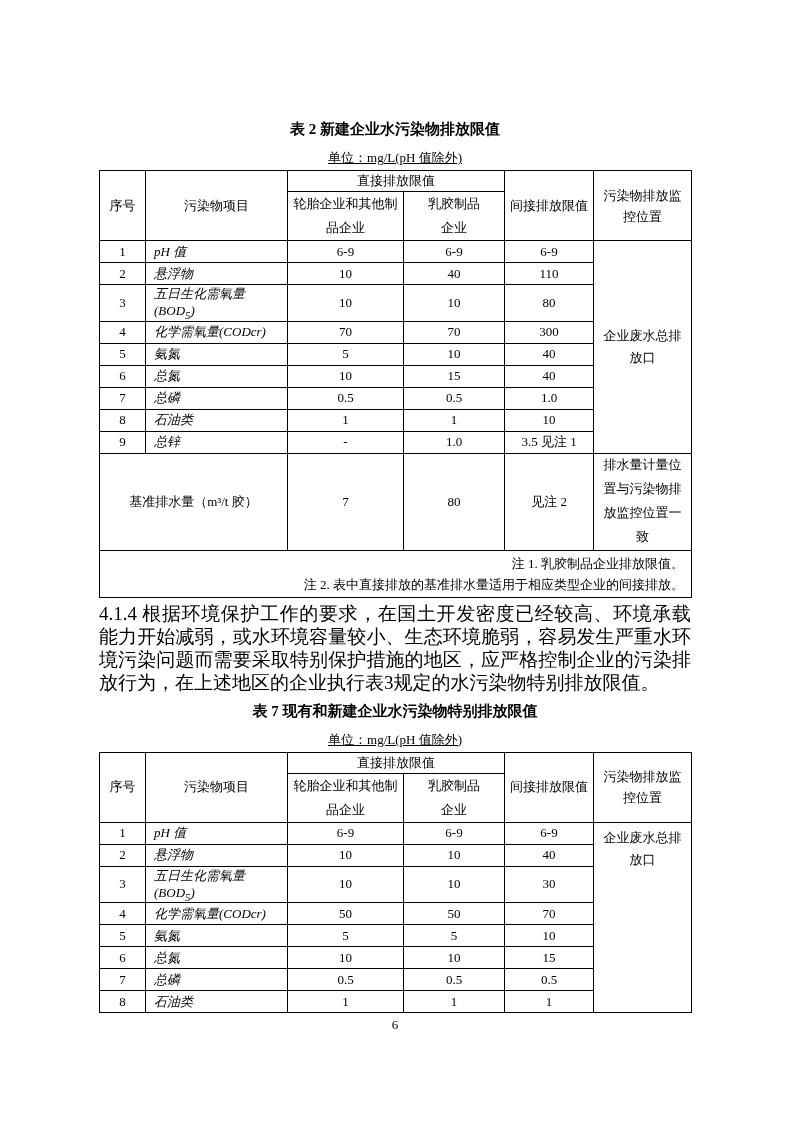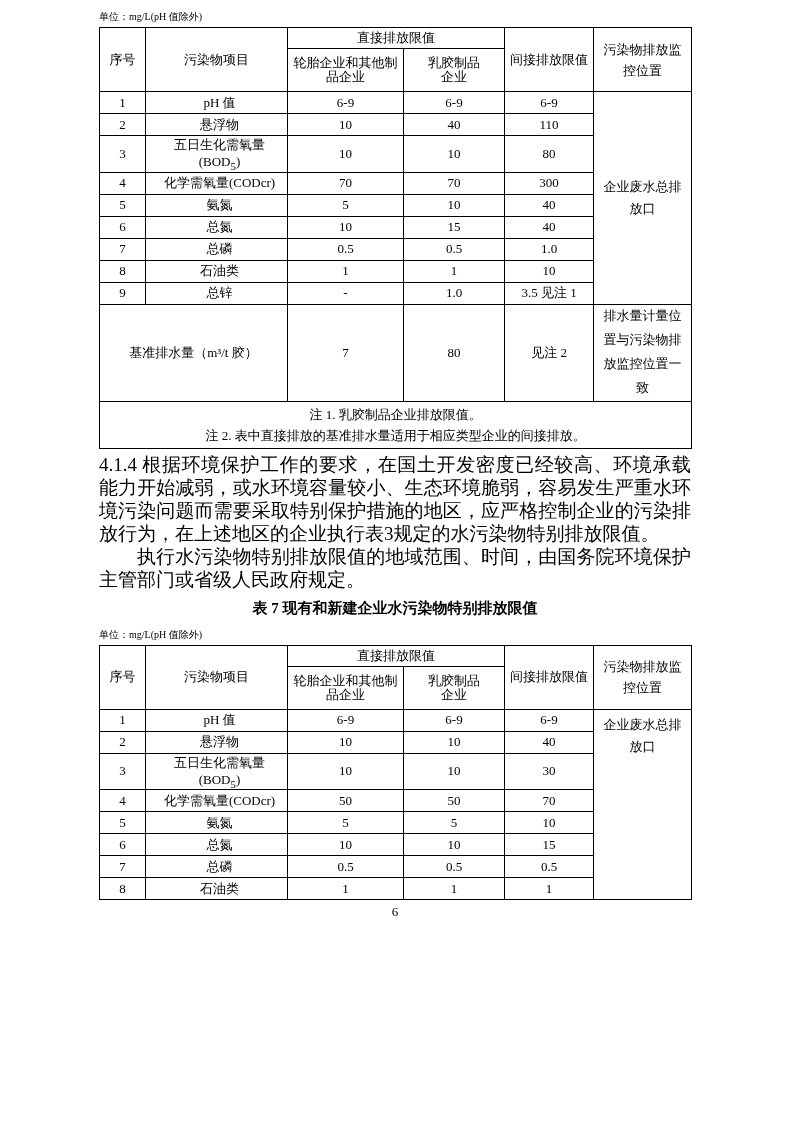--- a/index.html
+++ b/index.html
@@ -9,59 +9,60 @@
     overflow:hidden;
   }
   .content { width:592px; margin-left:99px; }
 
   .tbl-title {
     font-size:15px; font-weight:bold; text-align:center; margin:0;
   }
   .t2-title { padding-top:120px; }
   .t3-title { margin-top:8px; }
   .unit {
-    font-size:10px; text-align:left; margin:10px 0 3px 0;
+    font-size:13px; text-align:center; margin:10px 0 3px 0;text-decoration:underline;
   }
 
   table.limits {
     border-collapse:collapse; table-layout:fixed; width:592px;
     border:1.5px solid #000;
   }
   .limits th, .limits td {
     border:1px solid #000; font-size:13px; font-weight:normal;
     text-align:center; vertical-align:middle; padding:0 2px;
     overflow:hidden;
   }
   .h1 th { height:20px; }
-  .h2 th { height:42px; line-height:14px;margin-left:20px; }
+  .h2 th { height:42px; line-height:24px;margin-left:20px; }
   th.monitor-h { line-height:21px; }
   .dr td { height:21px; }
-  td.pollutant { text-align:center; padding-left:8px; }
+  td.pollutant { text-align:left; padding-left:8px;font-style:italic; }
   td.monitor-v { line-height:22px; }
   td.monitor-top { vertical-align:top; padding-top:4px; line-height:22px; }
   .baseline td { height:85px; }
   td.baseline-monitor { line-height:24px;font-family:Liberation Mono, monospace; }
   td.notes {
-    text-align:center; padding:2px 7px; line-height:21px; height:41px;font-family:Liberation Serif, serif;
+    text-align:right; padding:2px 7px; line-height:21px; height:41px;font-family:Liberation Serif, serif;
   }
   .ml { white-space:pre-line; }
 
   .para {
     font-size:19px; line-height:23px; text-align:justify;
     margin:4px 0 0 0;
   }
   .para-indent { text-indent:2em; margin:0; }
 
   .page-num { text-align:center; font-size:13px; margin-top:4px; }
 </style>
 </head>
 <body>
 
 <div class="content">
 
+  <p class="tbl-title t2-title">表 2 新建企业水污染物排放限值</p>
   <div class="unit">单位：mg/L(pH 值除外)</div>
 
   <table class="limits">
     <colgroup>
       <col style="width:46px">
         <col style="width:142px">
         <col style="width:116px">
       <col style="width:101px">
         <col style="width:89px">
         <col style="width:98px">
@@ -159,21 +160,20 @@
     <tr>
       <td colspan="6" class="notes">
         <div>注 1. 乳胶制品企业排放限值。</div>
         <div>注 2. 表中直接排放的基准排水量适用于相应类型企业的间接排放。</div>
       </td>
     </tr>
   </tbody>
     </table>
 
   <p class="para">4.1.4 根据环境保护工作的要求，在国土开发密度已经较高、环境承载能力开始减弱，或水环境容量较小、生态环境脆弱，容易发生严重水环境污染问题而需要采取特别保护措施的地区，应严格控制企业的污染排放行为，在上述地区的企业执行表3规定的水污染物特别排放限值。</p>
-  <p class="para para-indent">执行水污染物特别排放限值的地域范围、时间，由国务院环境保护主管部门或省级人民政府规定。</p>
 
   <p class="tbl-title t3-title">表 7 现有和新建企业水污染物特别排放限值</p>
   <div class="unit">单位：mg/L(pH 值除外)</div>
 
   <table class="limits">
     <colgroup>
       <col style="width:46px">
         <col style="width:142px">
         <col style="width:116px">
       <col style="width:101px">

